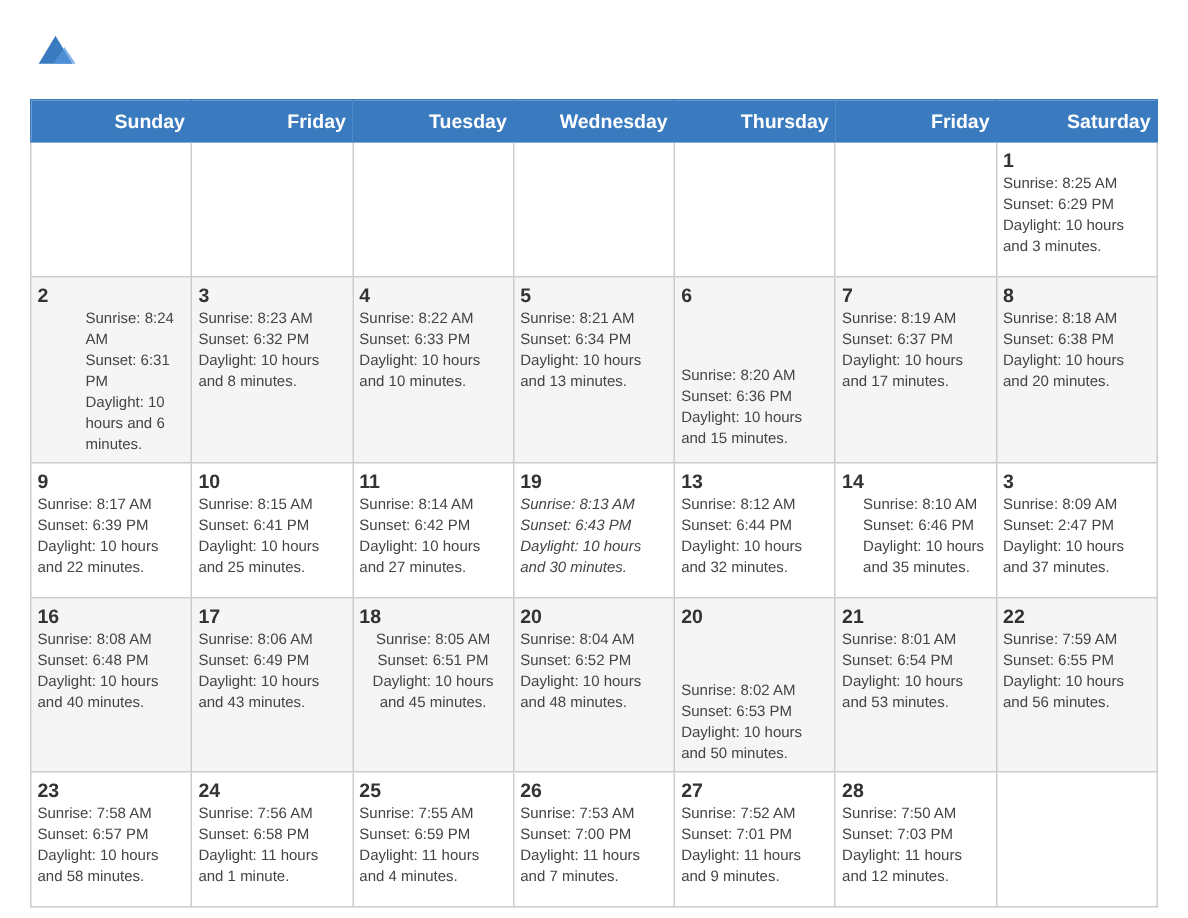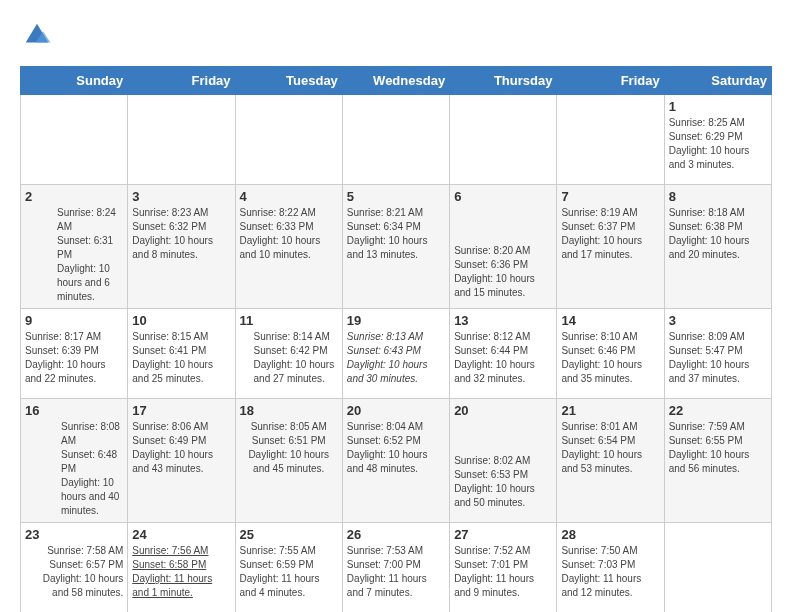--- a/index.html
+++ b/index.html
@@ -188,53 +188,53 @@
 Daylight: 10 hours and 22 minutes.</div>
         </td>
         <td>
           <span class="day-number">10</span>
           <div class="day-info" style="white-space: pre-line;">Sunrise: 8:15 AM
 Sunset: 6:41 PM
 Daylight: 10 hours and 25 minutes.</div>
         </td>
         <td>
           <span class="day-number">11</span>
-          <div class="day-info" style="white-space: pre-line; margin-left: 14px;">Sunrise: 8:14 AM
+          <div class="day-info" style="white-space: pre-line;">Sunrise: 8:14 AM
 Sunset: 6:42 PM
 Daylight: 10 hours and 27 minutes.</div>
         </td>
         <td>
           <span class="day-number">19</span>
           <div class="day-info" style="white-space: pre-line; font-style: italic;">Sunrise: 8:13 AM
 Sunset: 6:43 PM
 Daylight: 10 hours and 30 minutes.</div>
         </td>
         <td>
           <span class="day-number">13</span>
           <div class="day-info" style="white-space: pre-line;">Sunrise: 8:12 AM
 Sunset: 6:44 PM
 Daylight: 10 hours and 32 minutes.</div>
         </td>
         <td>
           <span class="day-number">14</span>
-          <div class="day-info" style="white-space: pre-line;">Sunrise: 8:10 AM
+          <div class="day-info" style="white-space: pre-line; margin-left: 14px;">Sunrise: 8:10 AM
 Sunset: 6:46 PM
 Daylight: 10 hours and 35 minutes.</div>
         </td>
         <td>
           <span class="day-number">3</span>
           <div class="day-info" style="white-space: pre-line;">Sunrise: 8:09 AM
-Sunset: 5:47 PM
+Sunset: 2:47 PM
 Daylight: 10 hours and 37 minutes.</div>
         </td>
       </tr>
       <tr class="week-row">
         <td>
           <span class="day-number">16</span>
-          <div class="day-info" style="white-space: pre-line; margin-left: 36px;">Sunrise: 8:08 AM
+          <div class="day-info" style="white-space: pre-line;">Sunrise: 8:08 AM
 Sunset: 6:48 PM
 Daylight: 10 hours and 40 minutes.</div>
         </td>
         <td>
           <span class="day-number">17</span>
           <div class="day-info" style="white-space: pre-line;">Sunrise: 8:06 AM
 Sunset: 6:49 PM
 Daylight: 10 hours and 43 minutes.</div>
         </td>
         <td>
@@ -264,27 +264,27 @@
         <td>
           <span class="day-number">22</span>
           <div class="day-info" style="white-space: pre-line;">Sunrise: 7:59 AM
 Sunset: 6:55 PM
 Daylight: 10 hours and 56 minutes.</div>
         </td>
       </tr>
       <tr class="week-row">
         <td>
           <span class="day-number">23</span>
-          <div class="day-info" style="white-space: pre-line; text-align: right;">Sunrise: 7:58 AM
+          <div class="day-info" style="white-space: pre-line;">Sunrise: 7:58 AM
 Sunset: 6:57 PM
 Daylight: 10 hours and 58 minutes.</div>
         </td>
         <td>
           <span class="day-number">24</span>
-          <div class="day-info" style="white-space: pre-line; text-decoration: underline;">Sunrise: 7:56 AM
+          <div class="day-info" style="white-space: pre-line;">Sunrise: 7:56 AM
 Sunset: 6:58 PM
 Daylight: 11 hours and 1 minute.</div>
         </td>
         <td>
           <span class="day-number">25</span>
           <div class="day-info" style="white-space: pre-line;">Sunrise: 7:55 AM
 Sunset: 6:59 PM
 Daylight: 11 hours and 4 minutes.</div>
         </td>
         <td>

